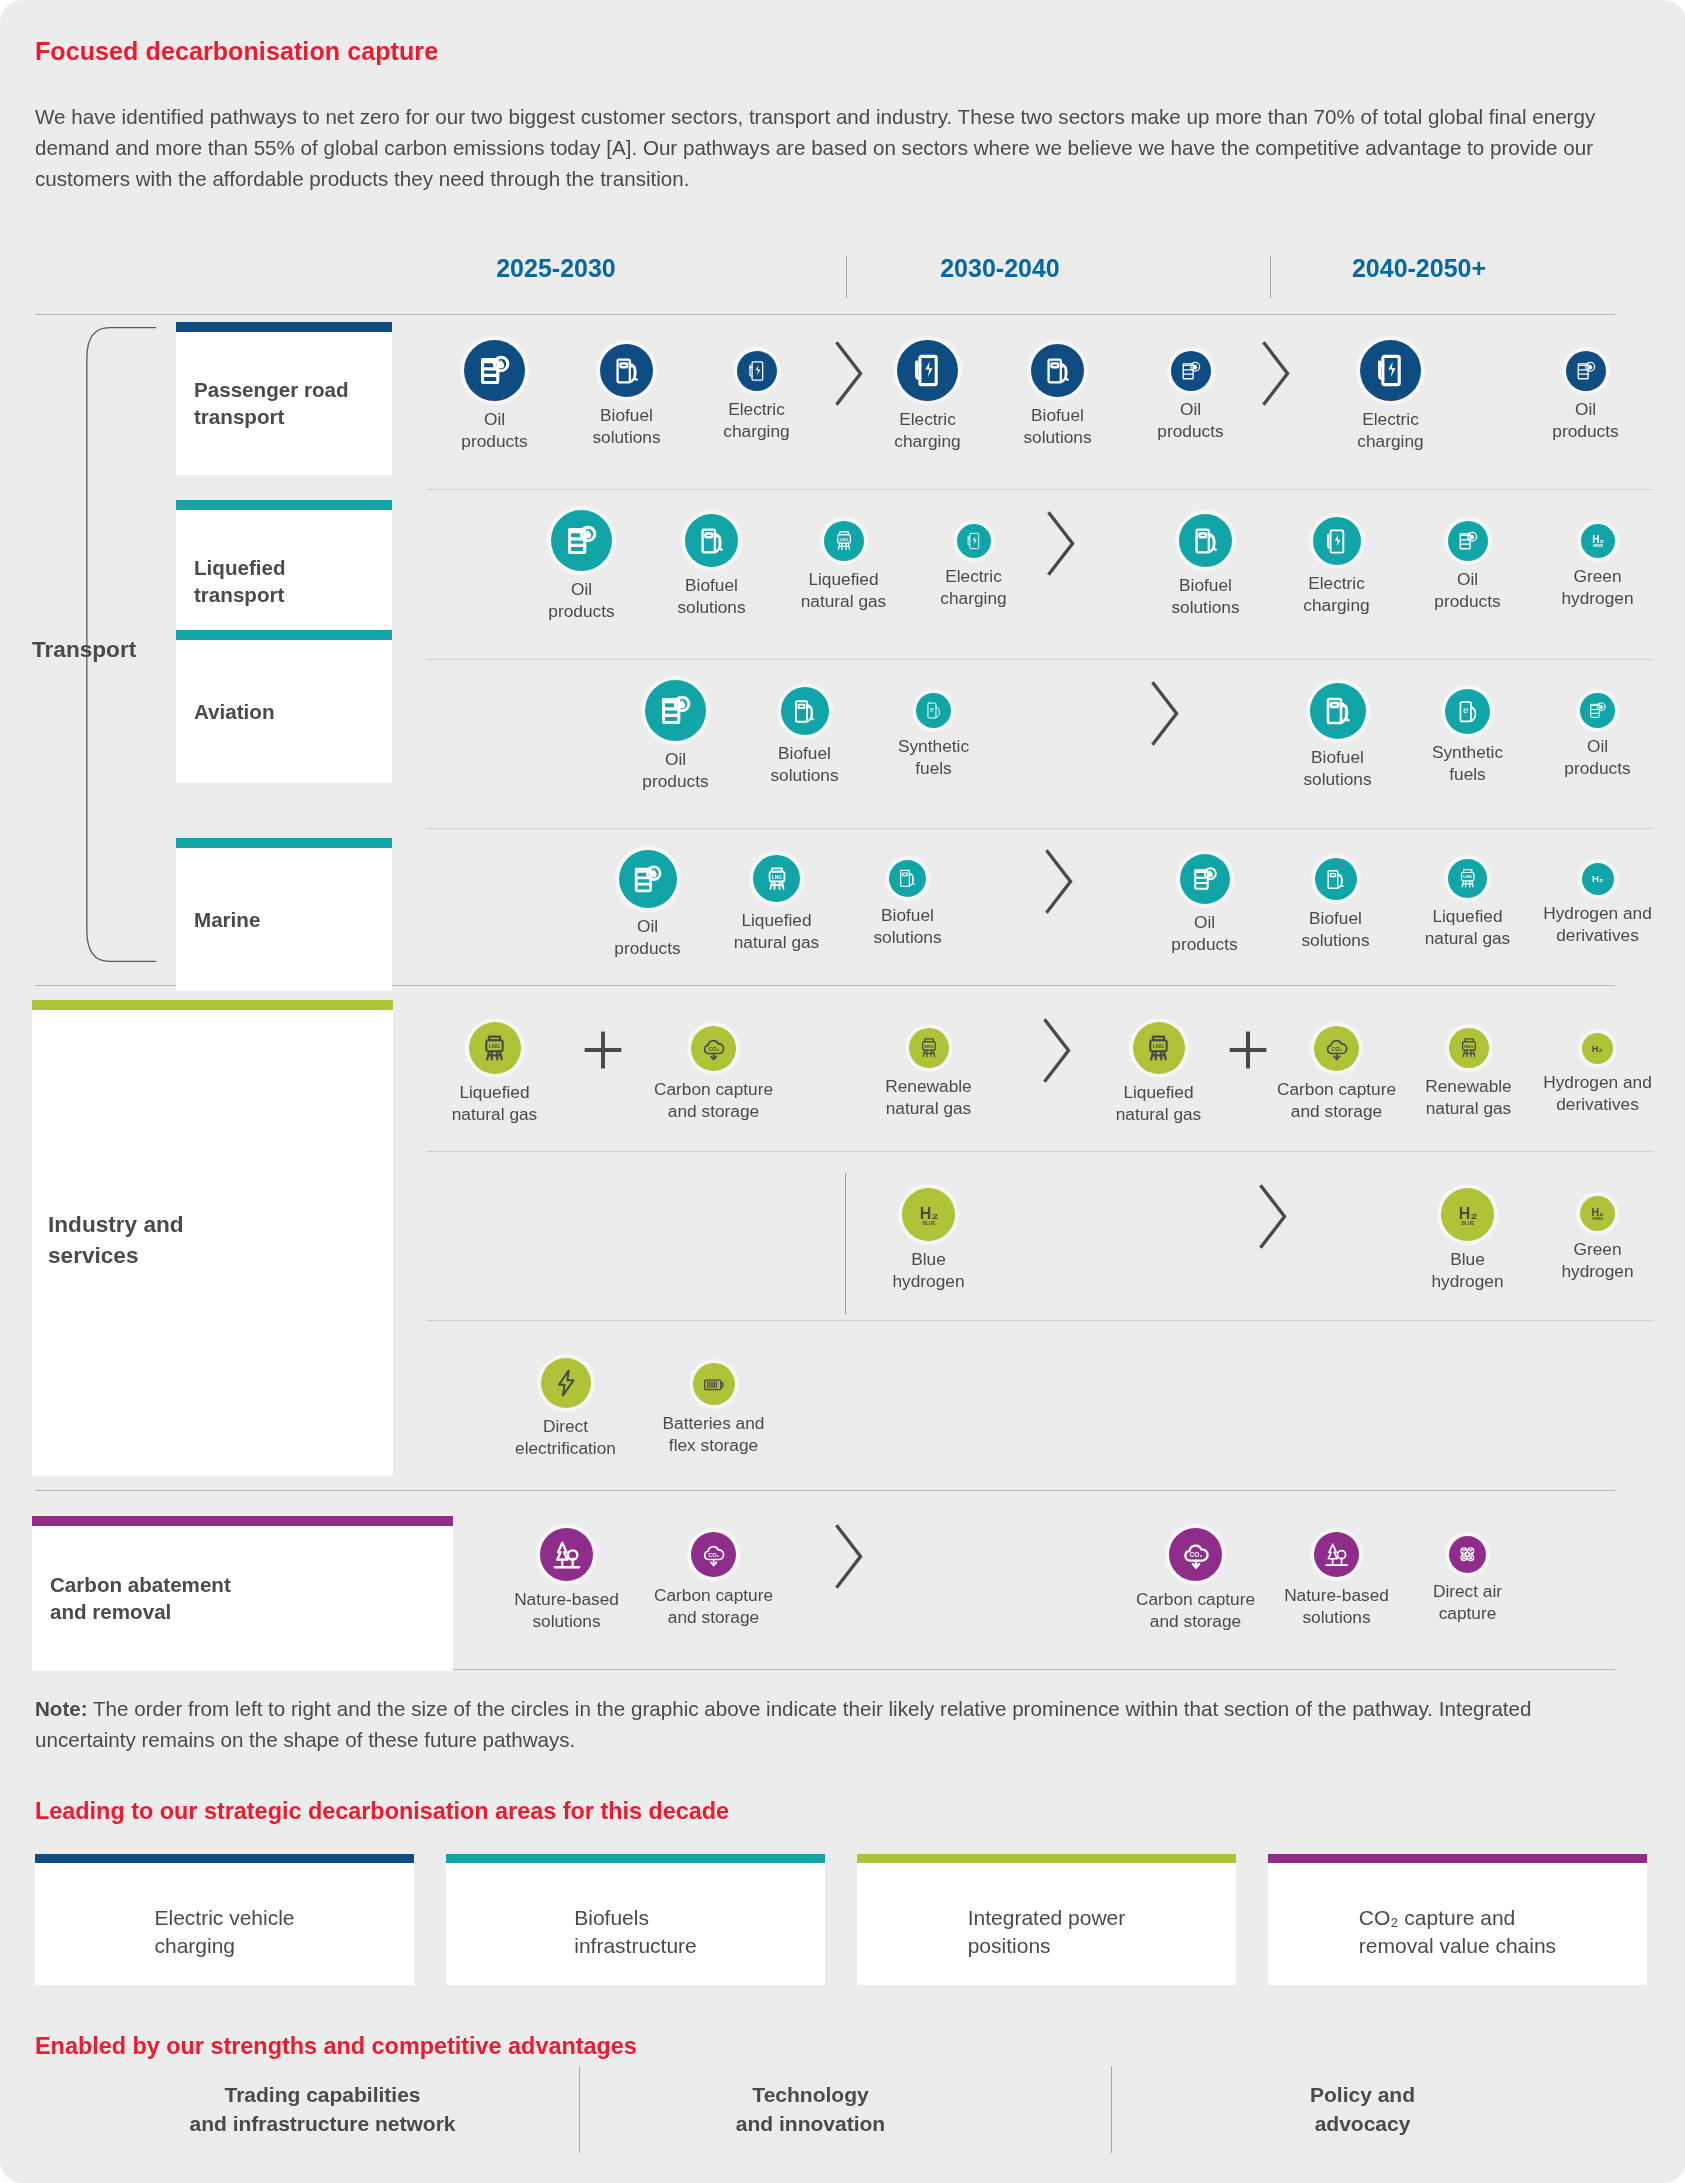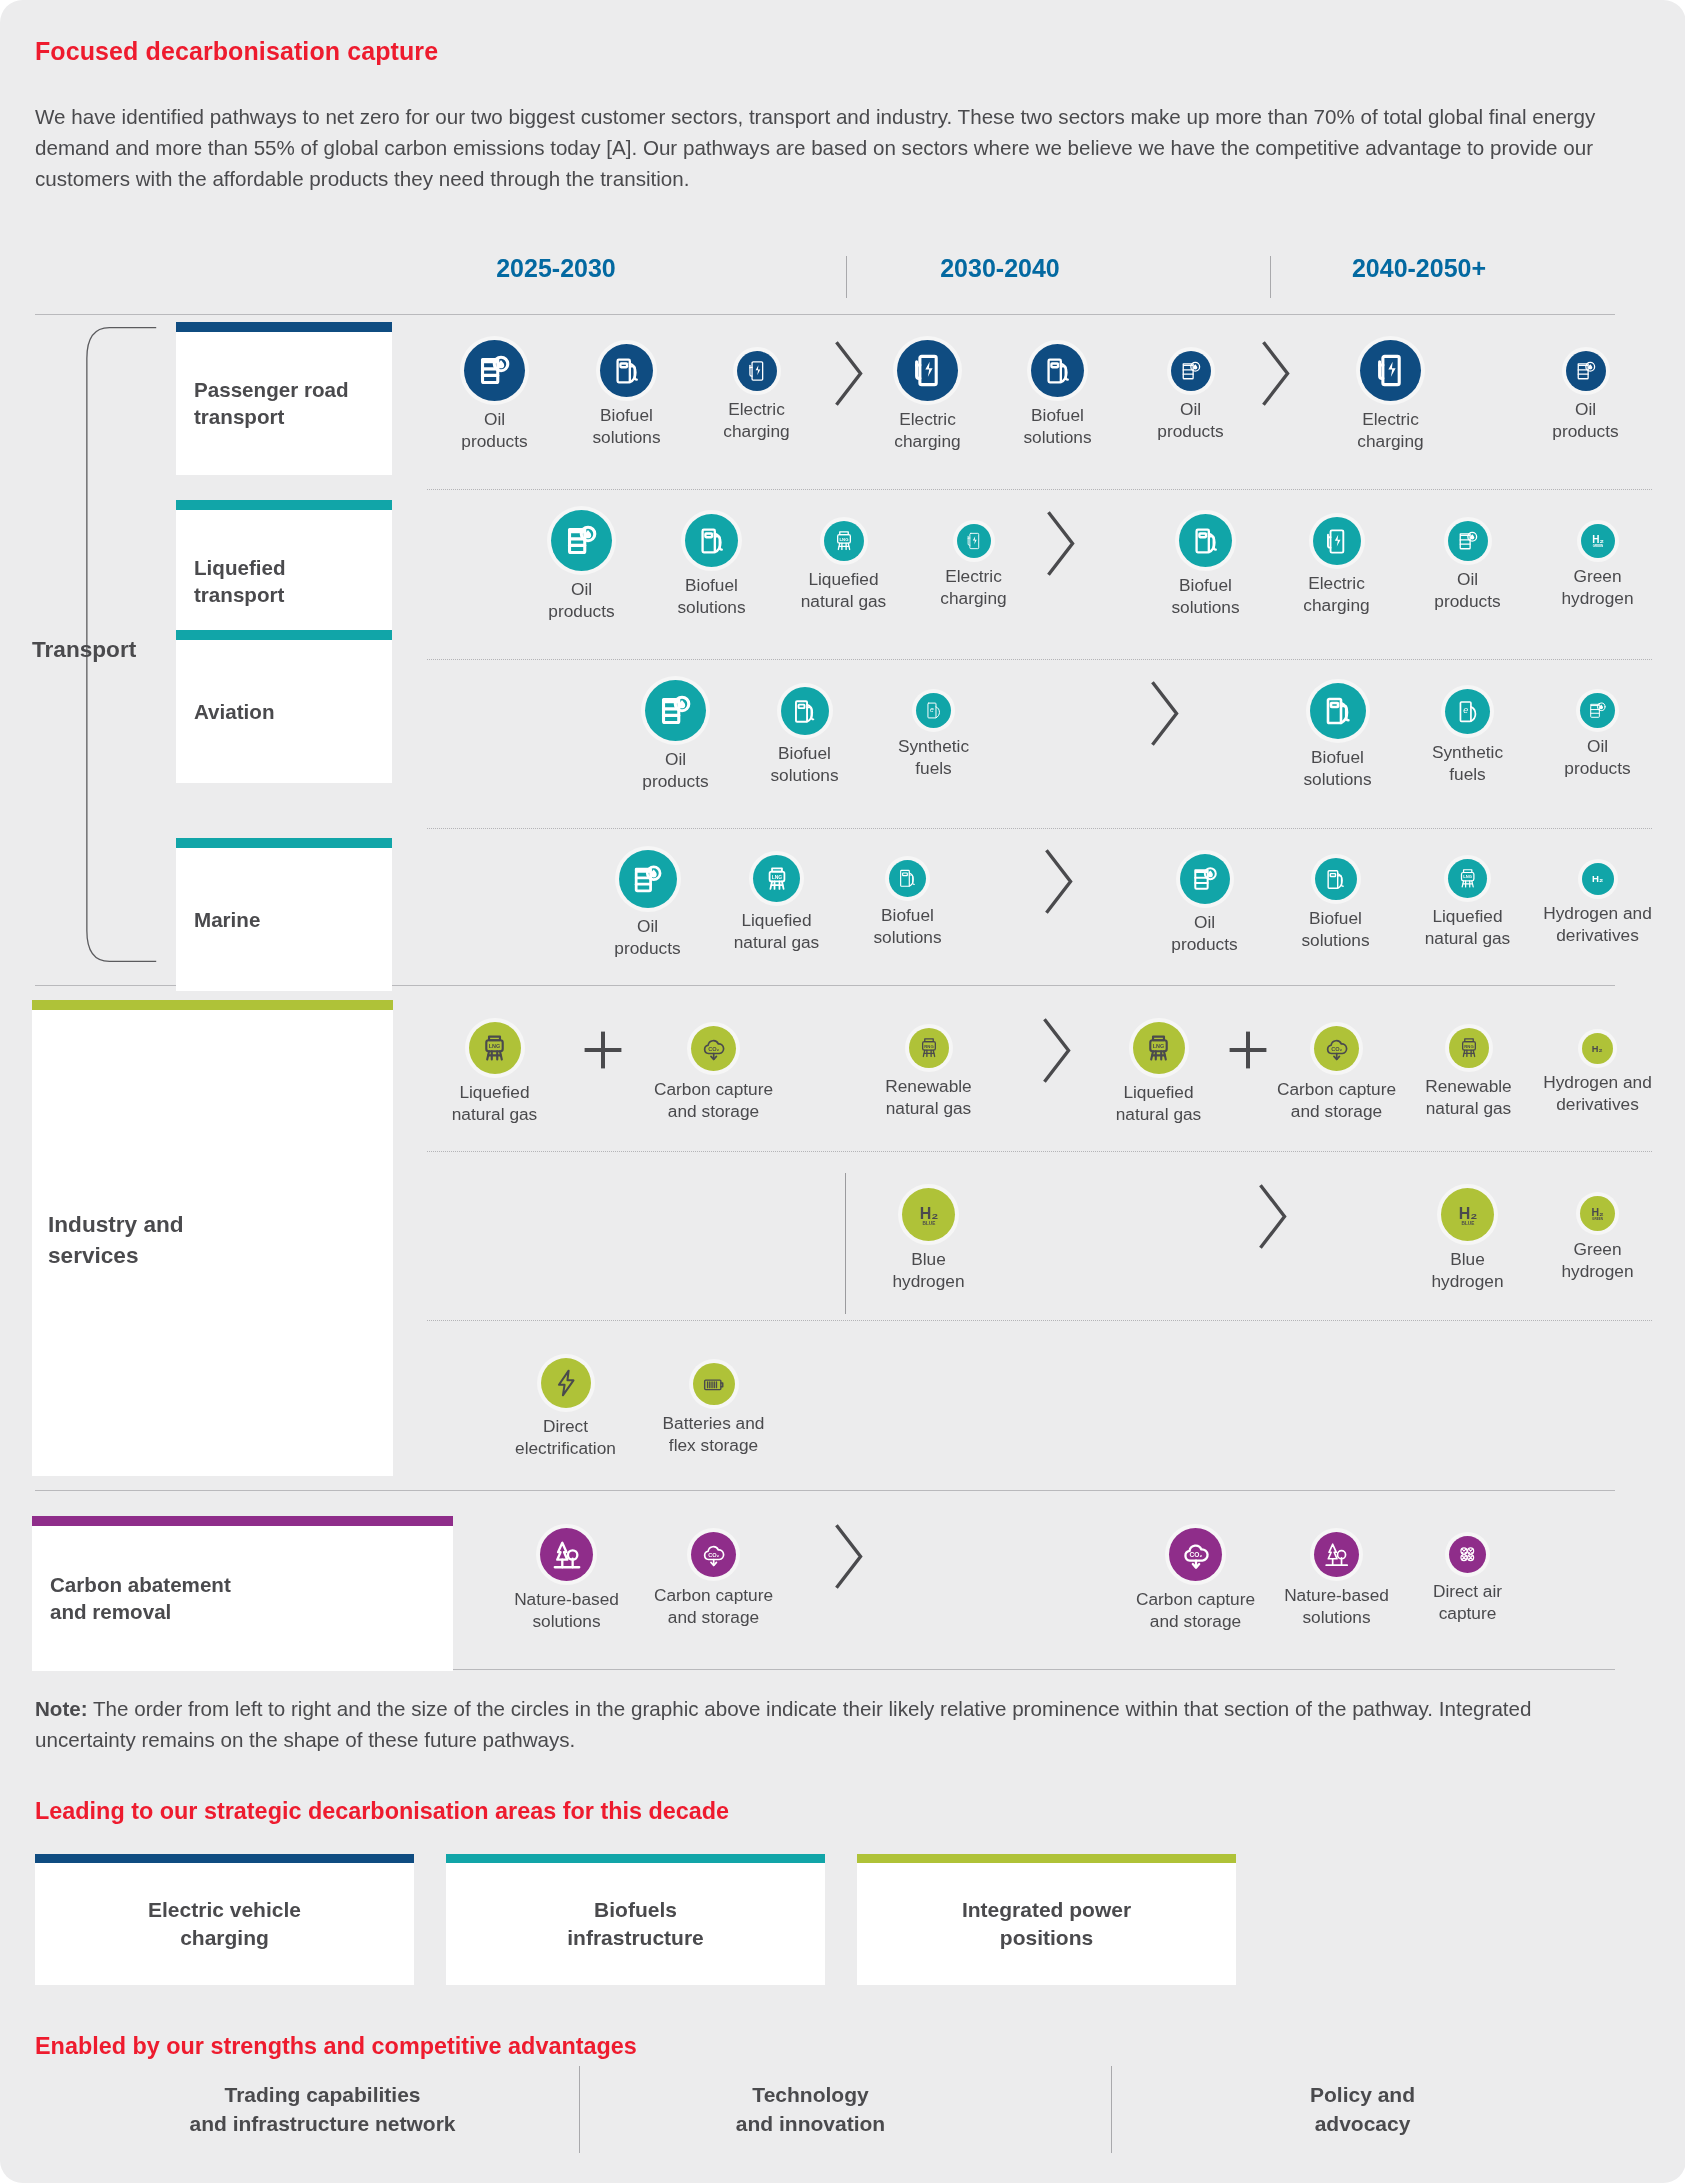--- a/index.html
+++ b/index.html
@@ -102,23 +102,23 @@
   .sec-title {
     position:absolute; left:35px; font-size:23.4px; font-weight:bold; color:#ee1b2e;
   }
 
   
   .scard {
     position:absolute; top:1854px; width:379px; height:131px; background:#ffffff;
   }
   .scard .bar { height:9px; width:100%; }
   .scard .txt {
-    display:flex; align-items:center; justify-content:center; text-align:center;
-    height:calc(100% - 9px); font-size:21px; font-weight:bold; line-height:28px;
-    color:#4a4a4d; padding:0 13px; white-space:pre-line;
+    display:flex; align-items:center; justify-content:center; text-align:left;
+    height:calc(100% - 9px); font-size:21px; font-weight:normal; line-height:28px;
+    color:#4a4a4d; padding:0 13px; white-space:pre-line;margin-top:8px;
   }
 
   
   .enabler {
     position:absolute; top:2080px; width:387px; text-align:center;
     font-size:21px; font-weight:bold; line-height:29px; color:#4a4a4d;
     white-space:pre-line;
   }
   .ediv { position:absolute; top:2066px; width:0.8px; height:87px; background:#a9a9ac; }
 </style>
@@ -813,20 +813,25 @@
   <div class="scard" style="left:446px">
     <div class="bar" style="background:#11a5a8"></div>
     <div class="txt" style="white-space: pre-line;">Biofuels
 infrastructure</div>
   </div>
   <div class="scard" style="left:857px">
     <div class="bar" style="background:#afc238"></div>
     <div class="txt" style="white-space: pre-line;">Integrated power
 positions</div>
   </div>
+  <div class="scard" style="left:1268px">
+    <div class="bar" style="background:#8f2d8a"></div>
+    <div class="txt" style="white-space: pre-line;">CO₂ capture and
+removal value chains</div>
+  </div>
 
   <div class="sec-title" style="top:2033px">Enabled by our strengths and competitive advantages</div>
   <div class="enabler" style="left: 129px; white-space: pre-line;">Trading capabilities
 and infrastructure network</div>
   <div class="enabler" style="left: 617px; white-space: pre-line;">Technology
 and innovation</div>
   <div class="enabler" style="left: 1169px; white-space: pre-line;">Policy and
 advocacy</div>
   <div class="ediv" style="left:579px"></div>
   <div class="ediv" style="left:1111px"></div>

